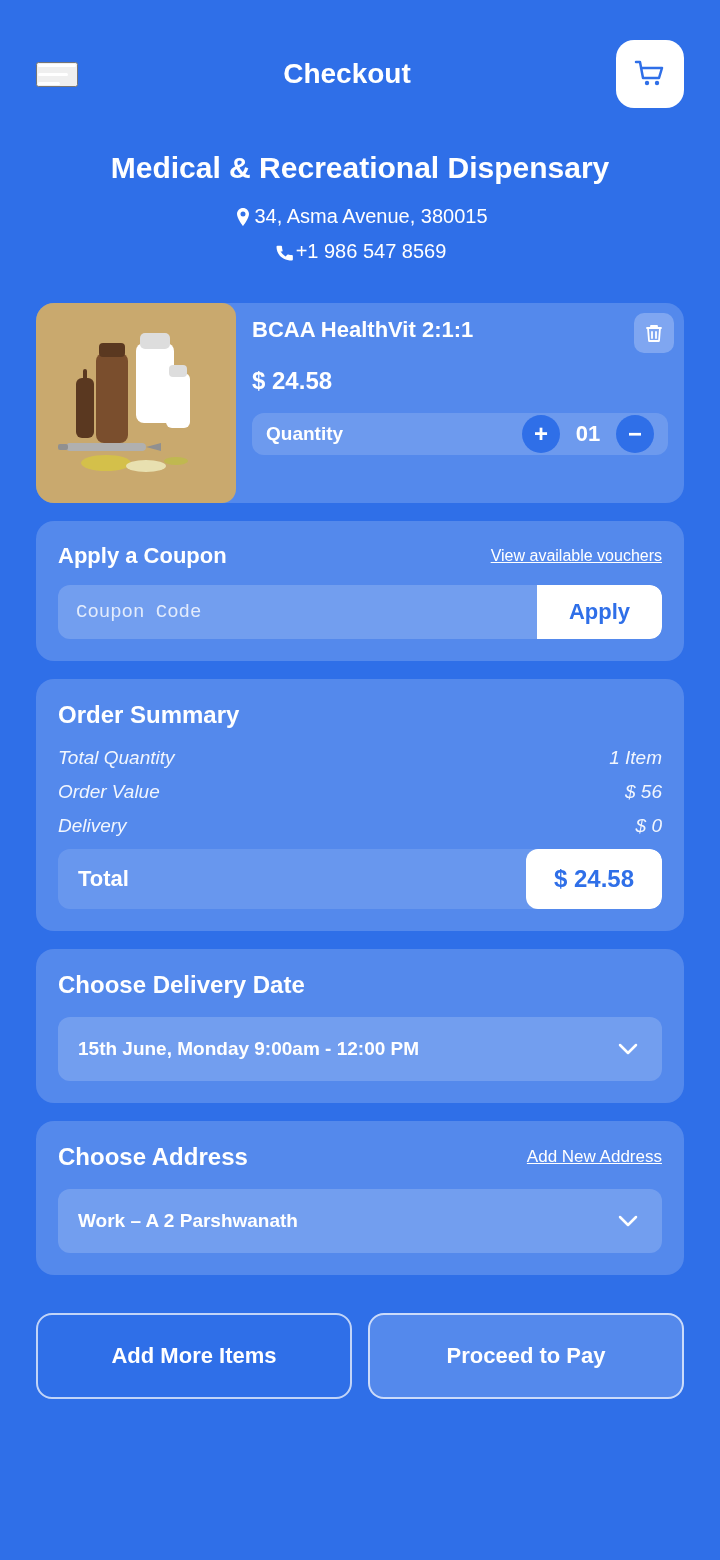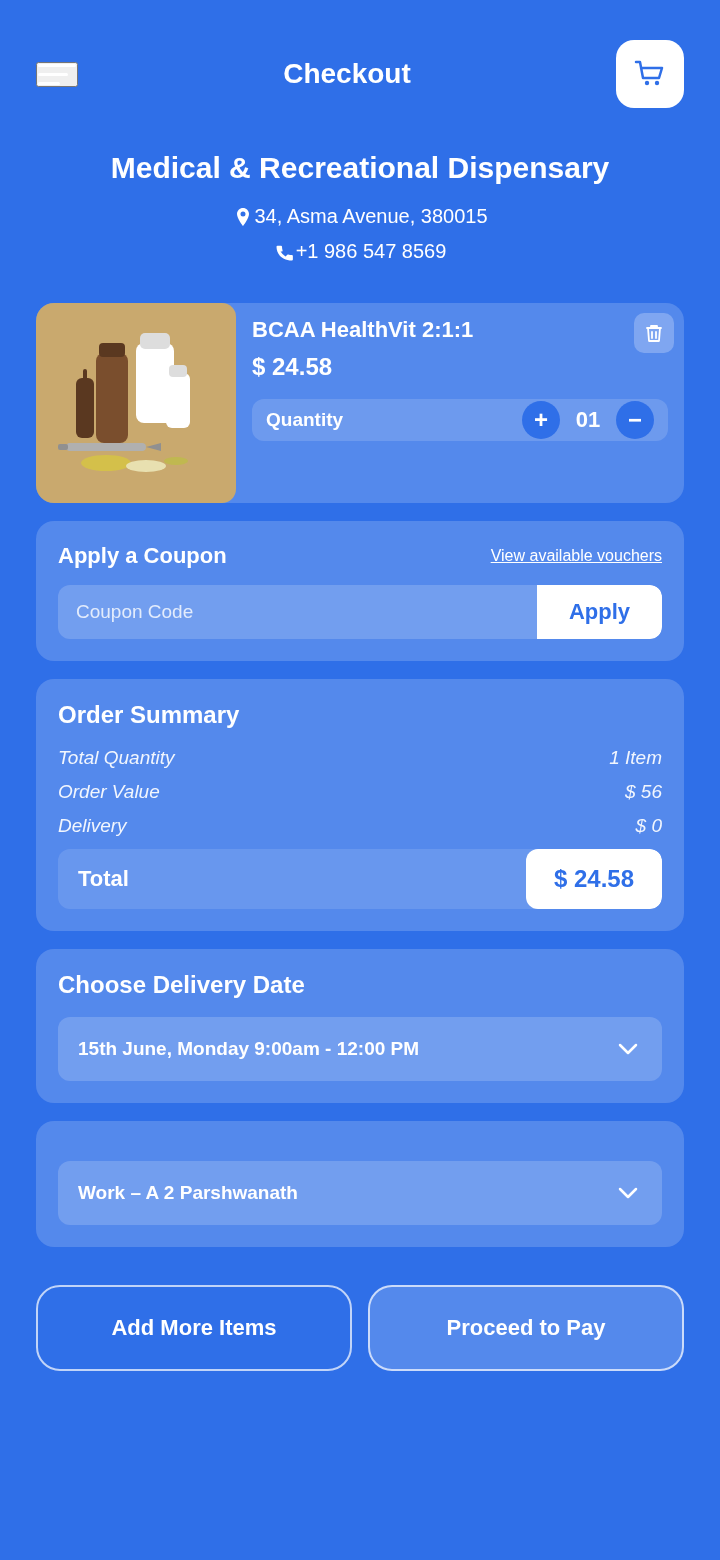--- a/index.html
+++ b/index.html
@@ -97,21 +97,21 @@
     }
 
     .product-details {
       flex: 1;
       padding: 14px 16px;
       position: relative;
     }
     .product-name {
       font-size: 22px;
       font-weight: 700;
-      margin-bottom: 10px;
+      margin-bottom: 24px;
       padding-right: 40px;
     }
     .product-price {
       font-size: 24px;
       font-weight: 700;
       margin-bottom: 18px;
     }
     .delete-btn {
       position: absolute;
       top: 10px;
@@ -192,20 +192,21 @@
       background: rgba(255,255,255,0.18);
     }
     .coupon-input {
       flex: 1;
       background: transparent;
       border: none;
       color: #fff;
       font-size: 19px;
       padding: 16px 18px;
       outline: none;
+      font-family: Liberation Mono, monospace;
     }
     .coupon-input::placeholder { color: rgba(255,255,255,0.8); }
     .apply-btn {
       background: #fff;
       color: #2F6FE8;
       border: none;
       font-size: 22px;
       font-weight: 700;
       padding: 14px 32px;
       cursor: pointer;
@@ -288,21 +289,21 @@
     
     .bottom-bar {
       display: flex;
       gap: 16px;
       padding: 20px 36px 36px;
       margin-top: 10px;
     }
     .bottom-btn {
       flex: 1;
       padding: 28px 10px;
-      border-radius: 24px;
+      border-radius: 16px;
       border: 2.5px solid rgba(255,255,255,0.7);
       background: transparent;
       color: #fff;
       font-size: 22px;
       font-weight: 700;
       cursor: pointer;
       text-align: center;
     }
     .bottom-btn.primary {
       background: rgba(255,255,255,0.18);
@@ -433,20 +434,24 @@
   <div class="section-title">Choose Delivery Date</div>
   <div class="dropdown-select">
     <span class="dropdown-text">15th June, Monday 9:00am - 12:00 PM</span>
     <svg class="chevron-icon" viewBox="0 0 28 28" fill="white">
       <path d="M6 10l8 8 8-8" stroke="white" stroke-width="2.5" stroke-linecap="round" stroke-linejoin="round" fill="none"></path>
     </svg>
   </div>
 </div>
 
 <div class="card">
+  <div class="address-header">
+    <span class="section-title" style="margin-bottom:0;">Choose Address</span>
+    <button class="add-address-btn">Add New Address</button>
+  </div>
   <div class="dropdown-select" style="margin-top:18px;">
     <span class="dropdown-text">Work – A 2 Parshwanath</span>
     <svg class="chevron-icon" viewBox="0 0 28 28" fill="white">
       <path d="M6 10l8 8 8-8" stroke="white" stroke-width="2.5" stroke-linecap="round" stroke-linejoin="round" fill="none"></path>
     </svg>
   </div>
 </div>
 
 <div class="bottom-bar">
   <button class="bottom-btn">Add More Items</button>

